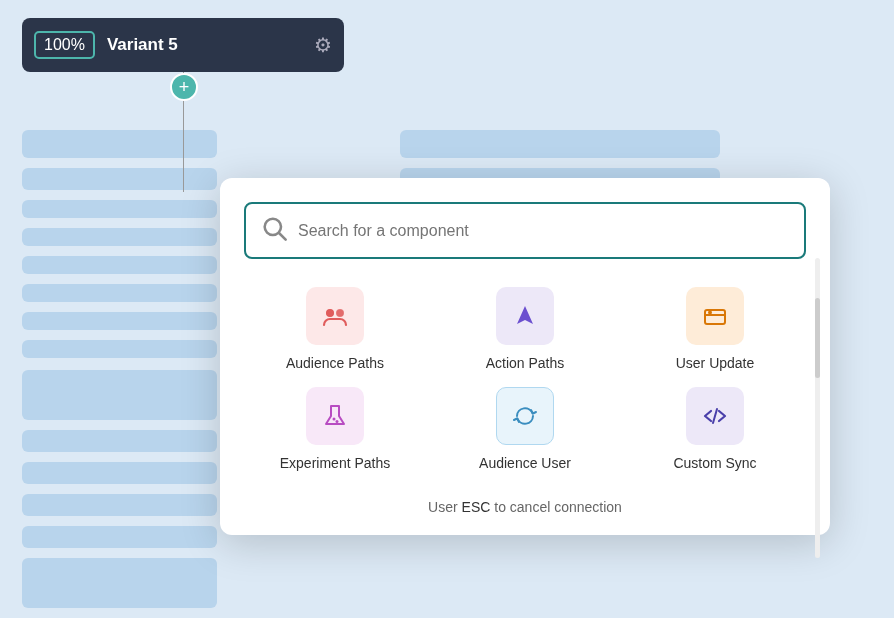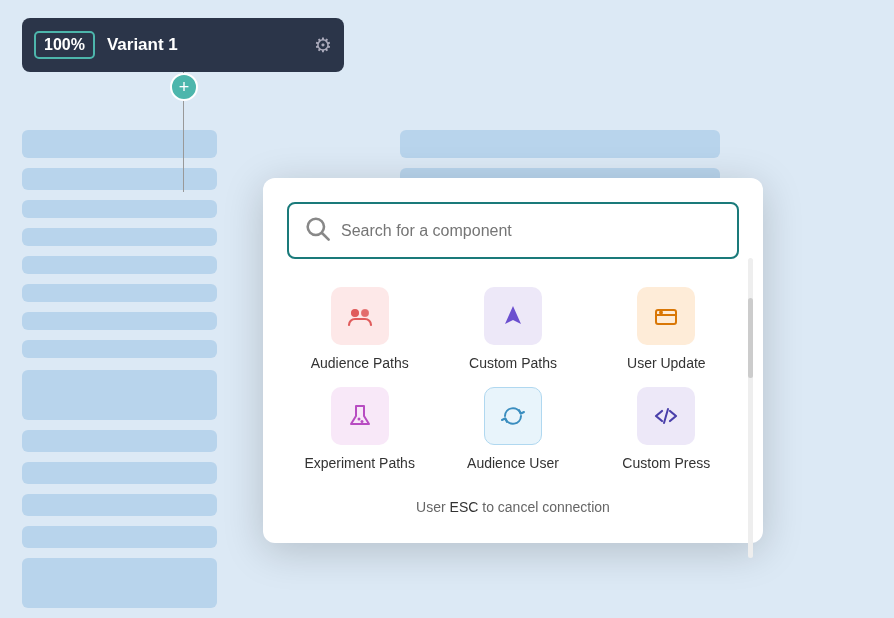--- a/index.html
+++ b/index.html
@@ -41,21 +41,21 @@
       padding: 0 12px;
       gap: 12px;
     }
 
     .variant-percent {
       background: transparent;
       border: 2px solid #4db6ac;
       border-radius: 5px;
       color: #fff;
       font-size: 16px;
-      font-weight: 700;
+      font-weight: 400;
       padding: 3px 8px;
     }
 
     .variant-label {
       color: #fff;
       font-size: 17px;
       font-weight: 600;
       flex: 1;
     }
 
@@ -94,27 +94,26 @@
       height: 120px;
       background: #999;
       z-index: 5;
     }
 
     
     .popup-panel {
       position: absolute;
       top: 178px;
       left: 220px;
-      width: 500px;
+      width: 610px;
       background: #fff;
       border-radius: 12px;
       box-shadow: 0 8px 40px rgba(0,0,0,0.18);
-      padding: 24px 24px 28px;
+      padding: 24px 24px 20px;
       z-index: 20;
-      margin-left: 43px;
     }
 
     
     .search-bar {
       display: flex;
       align-items: center;
       border: 2px solid #1a7a7a;
       border-radius: 8px;
       padding: 10px 14px;
       gap: 10px;
@@ -230,21 +229,21 @@
 <div class="bg-block" style="top:462px; left:22px; width:195px; height:22px;"></div>
 <div class="bg-block" style="top:494px; left:22px; width:195px; height:22px;"></div>
 <div class="bg-block" style="top:526px; left:22px; width:195px; height:22px;"></div>
 <div class="bg-block" style="top:558px; left:22px; width:195px; height:50px;"></div>
 
 <div class="bg-block" style="top:130px; left:400px; width:320px; height:28px;"></div>
 <div class="bg-block" style="top:168px; left:400px; width:320px; height:22px;"></div>
 
 <div class="variant-bar">
   <span class="variant-percent">100%</span>
-  <span class="variant-label">Variant 1</span>
+  <span class="variant-label">Variant 5</span>
   <span class="gear-icon">⚙</span>
 </div>
 
 <div class="connector-line"></div>
 
 <div class="plus-btn">
   <span>+</span>
 </div>
 
 <div class="popup-panel">
@@ -277,21 +276,21 @@
       </div>
       <span class="component-label">Audience Paths</span>
     </div>
 
     <div class="component-item">
       <div class="component-icon-box icon-action-paths">
         <svg width="28" height="28" viewBox="0 0 28 28" fill="none">
           <polygon points="14,4 22,22 14,18 6,22" fill="#6b4fcf"></polygon>
         </svg>
       </div>
-      <span class="component-label">Custom Paths</span>
+      <span class="component-label">Action Paths</span>
     </div>
 
     <div class="component-item">
       <div class="component-icon-box icon-user-update">
         <svg width="28" height="28" viewBox="0 0 28 28" fill="none">
           <rect x="4" y="8" width="20" height="14" rx="2" stroke="#d97706" stroke-width="2" fill="none"></rect>
           <line x1="4" y1="13" x2="24" y2="13" stroke="#d97706" stroke-width="2"></line>
           <circle cx="9" cy="10.5" r="2" fill="#d97706"></circle>
         </svg>
       </div>
@@ -323,21 +322,21 @@
     </div>
 
     <div class="component-item">
       <div class="component-icon-box icon-custom-code">
         <svg width="28" height="28" viewBox="0 0 28 28" fill="none">
           <polyline points="10,9 4,14 10,19" stroke="#4a3faa" stroke-width="2.2" stroke-linecap="round" stroke-linejoin="round" fill="none"></polyline>
           <polyline points="18,9 24,14 18,19" stroke="#4a3faa" stroke-width="2.2" stroke-linecap="round" stroke-linejoin="round" fill="none"></polyline>
           <line x1="16" y1="7" x2="12" y2="21" stroke="#4a3faa" stroke-width="2" stroke-linecap="round"></line>
         </svg>
       </div>
-      <span class="component-label">Custom Press</span>
+      <span class="component-label">Custom Sync</span>
     </div>
 
   </div>
 
   <div class="esc-hint">
     <span>User </span><strong>ESC</strong><span> to cancel connection</span>
   </div>
 
 </div>
 

